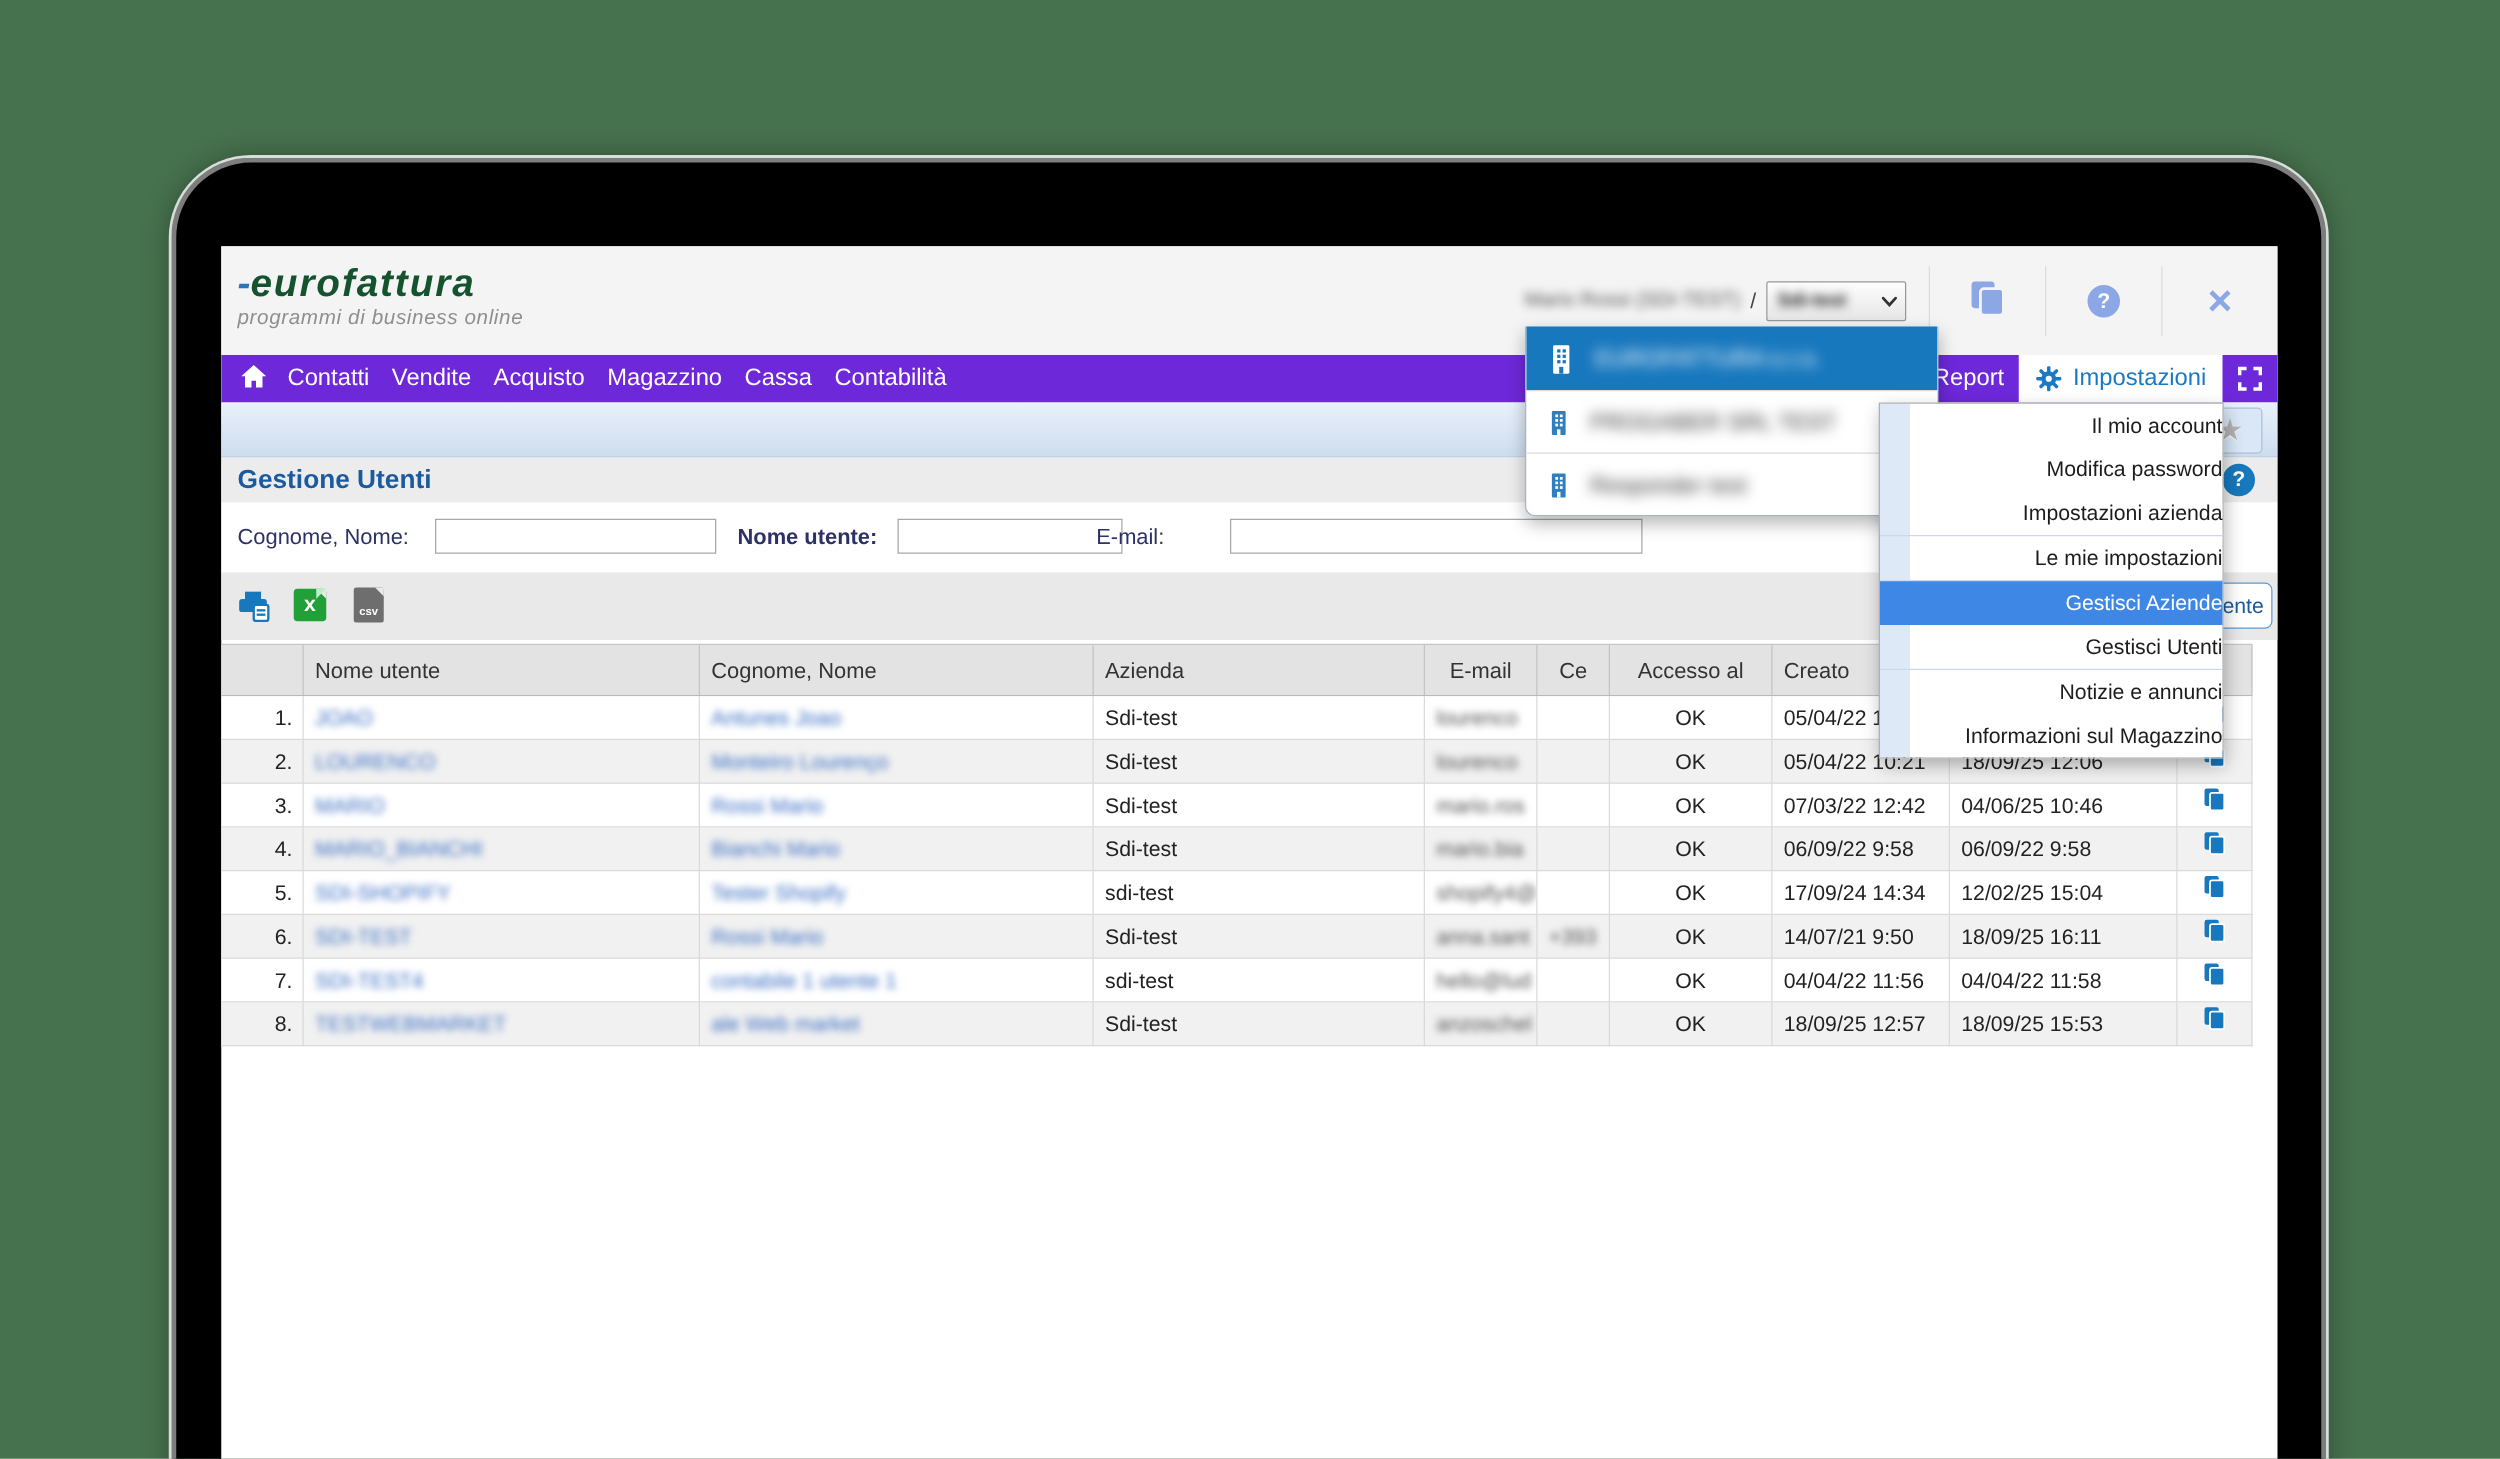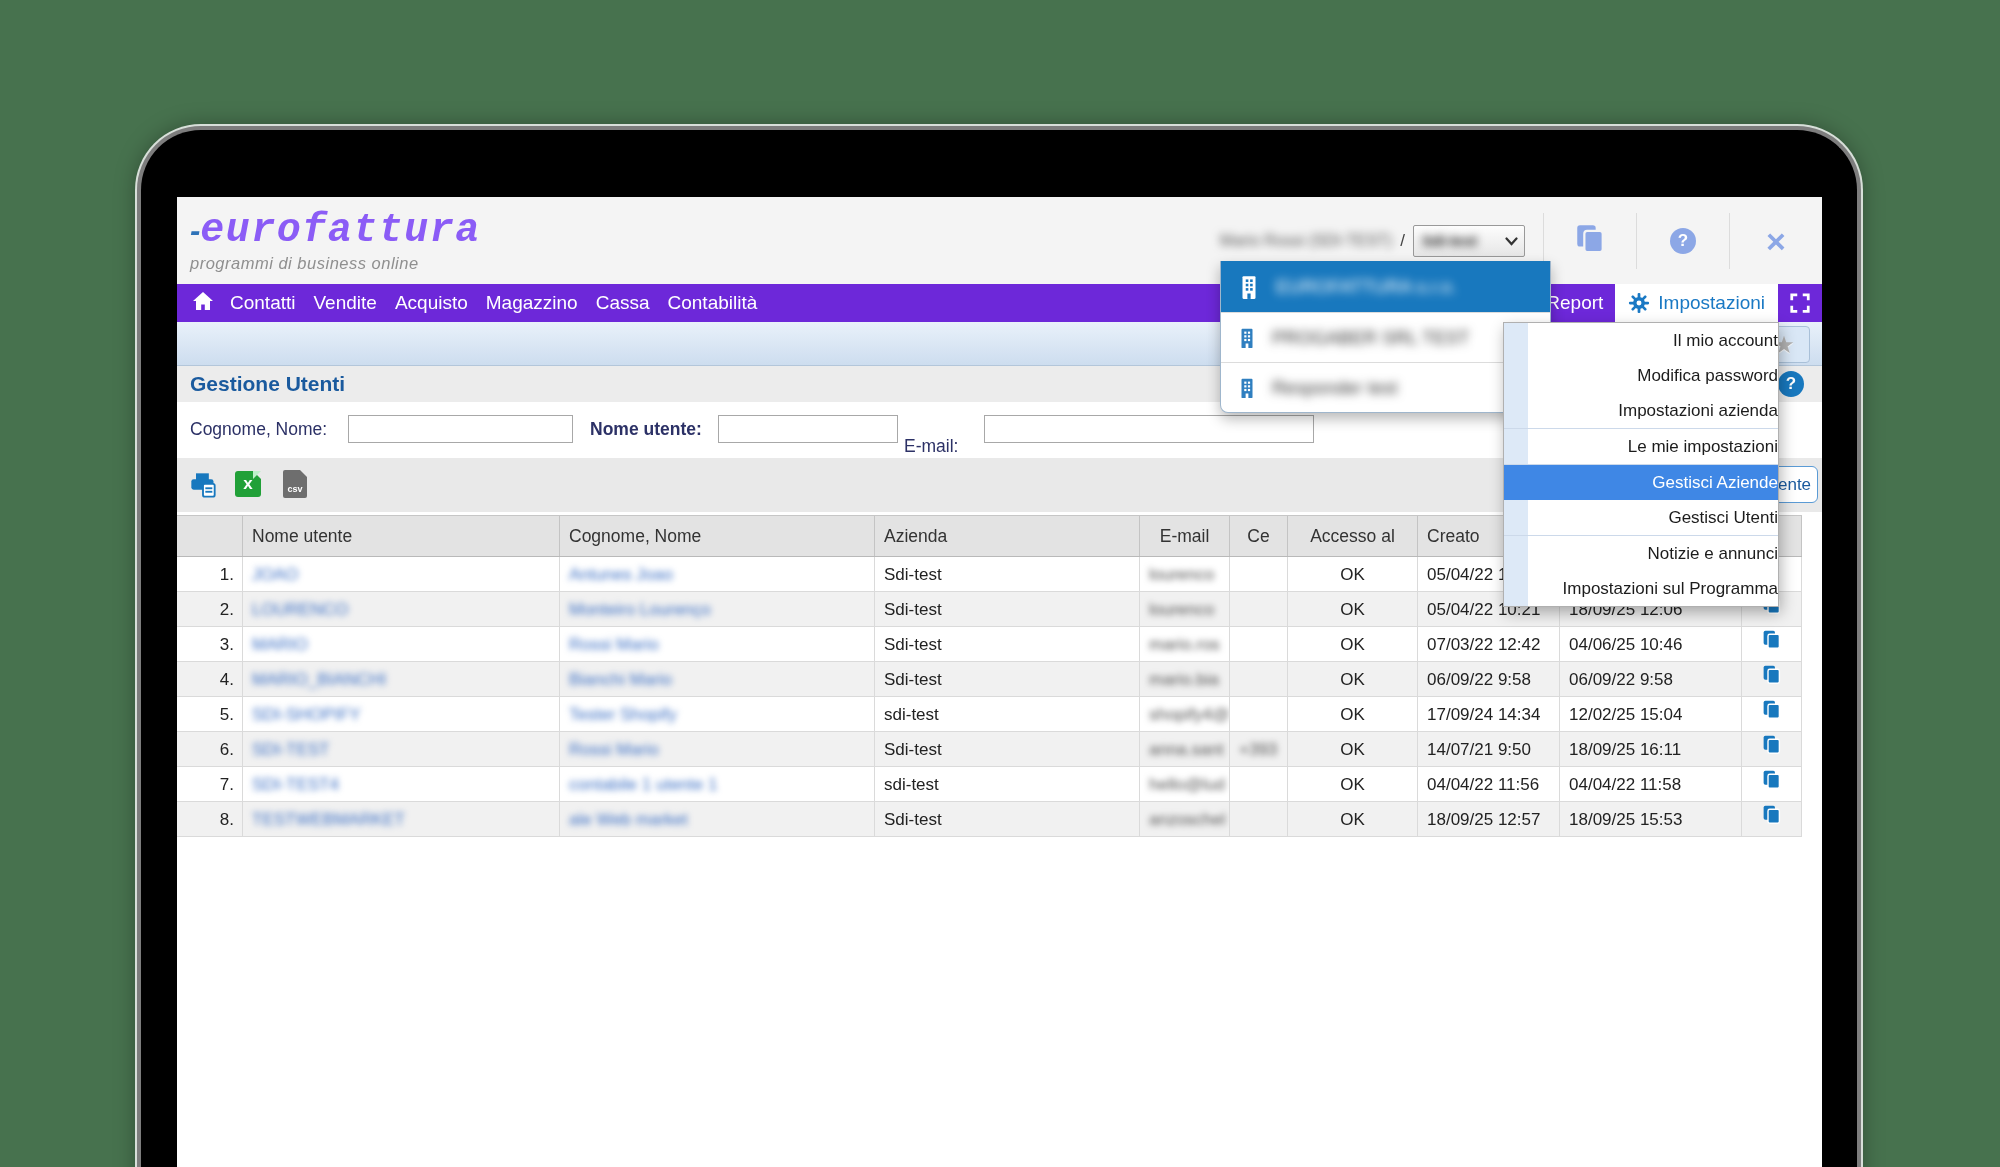--- a/index.html
+++ b/index.html
@@ -7,22 +7,22 @@
        font-family:"Liberation Sans","DejaVu Sans",sans-serif;}
   
   .device{position:absolute;left:137px;top:126px;width:1716px;height:1100px;background:#000;
           border:4px solid #7d7d7d;border-bottom:none;border-radius:64px 64px 0 0;
           box-shadow:0 0 0 2px rgba(255,255,255,.8),0 0 22px rgba(0,0,0,.35);}
   .screen{position:absolute;left:36px;top:67px;width:1645px;height:1035px;background:#fff;
           overflow:hidden;font-size:17px;color:#222;}
   
   .hdr{position:absolute;left:0;top:0;width:100%;height:87px;background:#f4f4f4;}
   .logo{position:absolute;left:13px;top:14px;line-height:1;}
-  .logo-main{font-family:Liberation Mono, monospace;font-weight:bold;font-style:italic;
-             font-size:40px;color:#8b5cf6;letter-spacing:1.5px;}
+  .logo-main{font-family:Liberation Sans, sans-serif;font-weight:bold;font-style:italic;
+             font-size:31px;color:#14532d;letter-spacing:1.5px;}
   .logo-dash{font-weight:bold;color:#2e72b8;font-size:31px;font-style:italic;}
   .logo-tag{display:block;margin-top:4px;font-style:italic;font-size:16.5px;color:#8f8f8f;letter-spacing:.5px;}
   .userbar{position:absolute;right:0;top:0;height:87px;display:flex;align-items:center;}
   .uname{color:#555;font-size:16px;filter:blur(4px);margin-right:8px;}
   .uslash{color:#444;margin-right:8px;}
   .usel{width:96px;height:30px;border:1px solid #999;border-radius:2px;display:flex;align-items:center;
         justify-content:space-between;padding:0 6px 0 8px;background:linear-gradient(#fdfdfd,#e6e6e6);
         margin-right:18px;cursor:pointer;}
   .usel-txt{font-size:15px;font-weight:bold;color:#222;filter:blur(4px);}
   .vsep{width:1px;height:56px;background:#dcdcdc;}
@@ -198,21 +198,21 @@
       <div class="title-help">
         <span>?</span>
       </div>
     </div>
 
     <div class="filters">
       <span class="flabel" style="left:13px;">Cognome, Nome:</span>
       <input class="finput" style="left: 171px; width: 225px;">
       <span class="flabel" style="left:413px;font-weight:bold;">Nome utente:</span>
       <input class="finput" style="left: 541px; width: 180px;">
-      <span class="flabel" style="left:727px;margin-top:17px;">E-mail:</span>
+      <span class="flabel" style="left:700px;">E-mail:</span>
       <input class="finput" style="left: 807px; width: 330px;">
     </div>
 
     <div class="toolbar">
       <span class="tool" style="left:11px;">
         <span>
           <svg width="30" height="28" viewBox="0 0 24 24">
               <rect x="6" y="2" width="11" height="6" fill="#1878be"></rect>
               <rect x="2" y="7" width="19" height="9" rx="2" fill="#1878be"></rect>
               <rect x="12" y="11" width="10" height="11" rx="1.5" fill="#fff" stroke="#1878be" stroke-width="1.6"></rect>
@@ -445,17 +445,17 @@
     </div>
 
     <div class="menu-set">
       <div class="mi">Il mio account</div>
       <div class="mi">Modifica password</div>
       <div class="mi">Impostazioni azienda</div>
       <div class="mi divided">Le mie impostazioni</div>
       <div class="mi divided hl">Gestisci Aziende</div>
       <div class="mi">Gestisci Utenti</div>
       <div class="mi divided">Notizie e annunci</div>
-      <div class="mi">Impostazioni sul Programma</div>
+      <div class="mi">Informazioni sul Magazzino</div>
     </div>
 
   </div>
 </div>
 
 </body></html>

